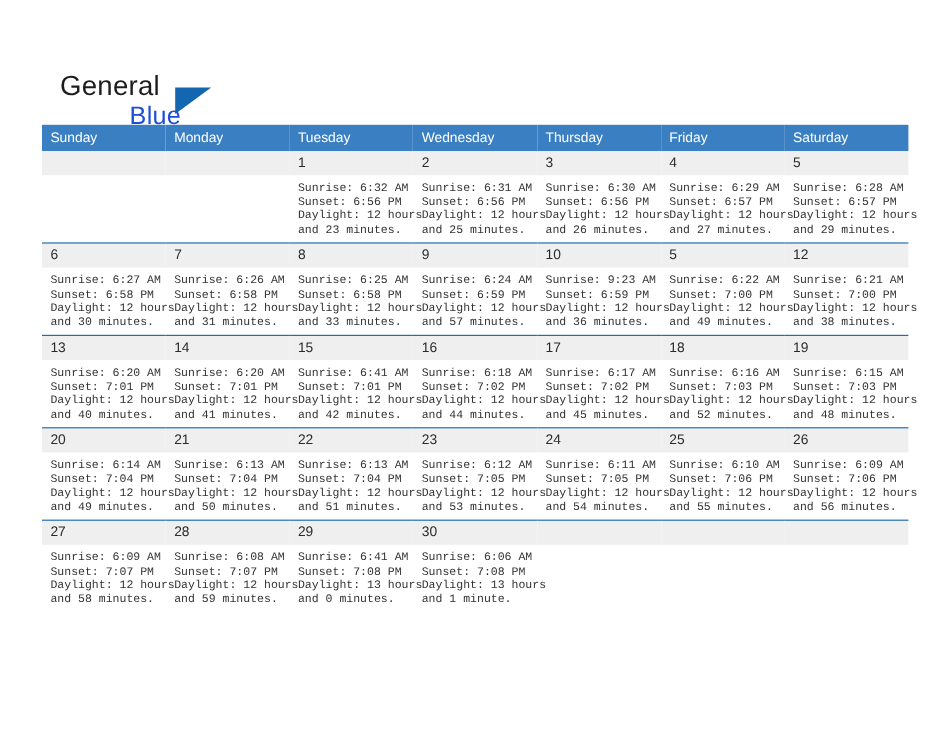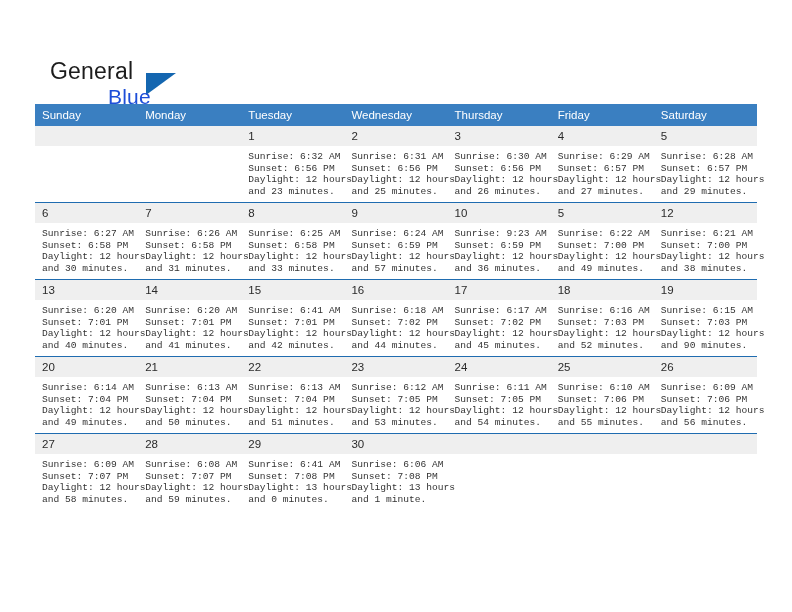--- a/index.html
+++ b/index.html
@@ -339,21 +339,21 @@
               <div>Daylight: 12 hours</div>
               <div>and 52 minutes.</div>
             </div>
           </td>
           <td>
             <div class="daynum">19</div>
             <div class="cellbody">
               <div>Sunrise: 6:15 AM</div>
               <div>Sunset: 7:03 PM</div>
               <div>Daylight: 12 hours</div>
-              <div>and 90 minutes.</div>
+              <div>and 48 minutes.</div>
             </div>
           </td>
         </tr>
         <tr class="week-row">
           <td>
             <div class="daynum">20</div>
             <div class="cellbody">
               <div>Sunrise: 6:14 AM</div>
               <div>Sunset: 7:04 PM</div>
               <div>Daylight: 12 hours</div>

